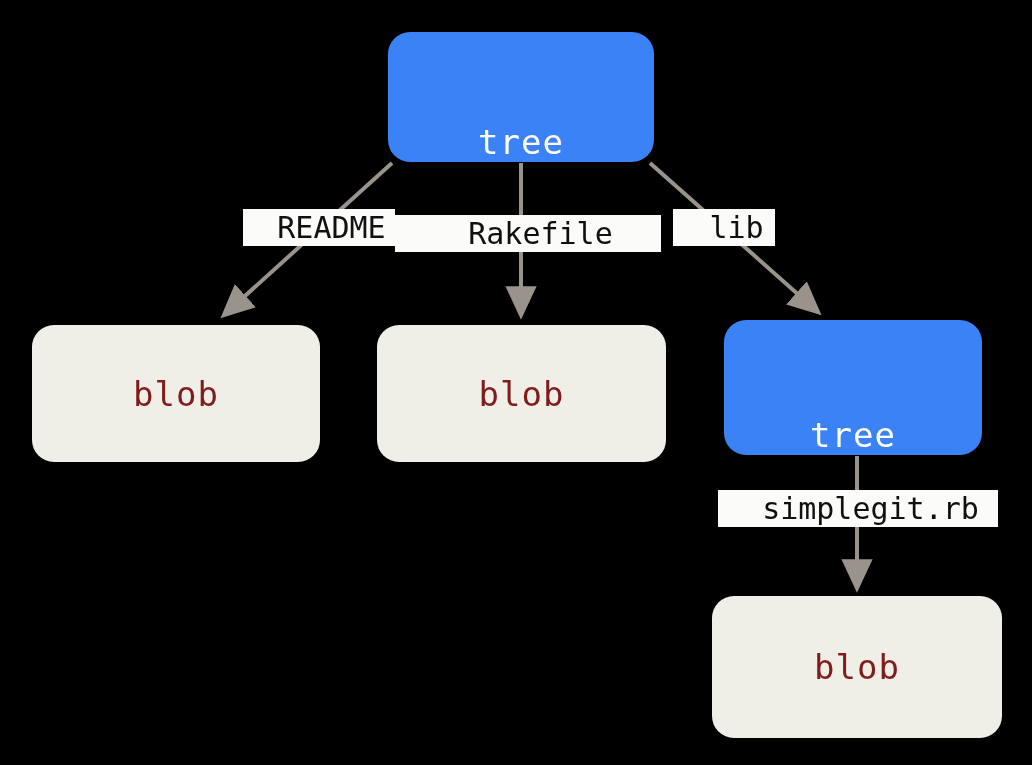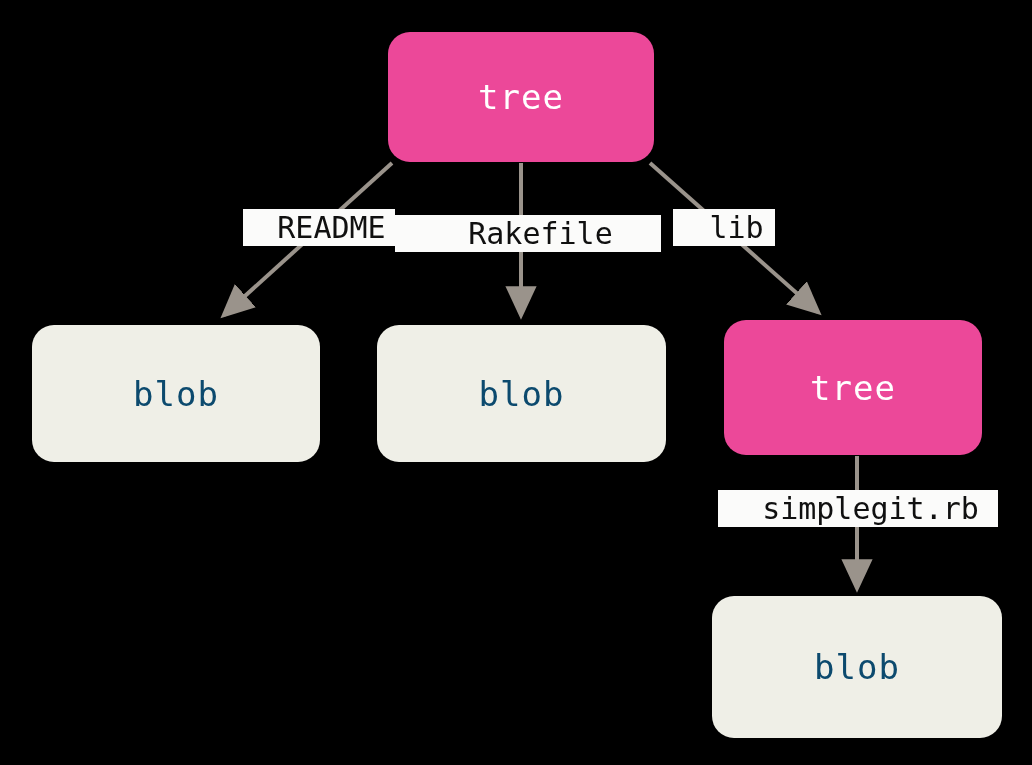--- a/index.html
+++ b/index.html
@@ -28,26 +28,27 @@
     display: flex;
     align-items: center;
     justify-content: center;
     border-radius: 22px;
     font-family: "DejaVu Sans Mono", "Liberation Mono", monospace;
     font-size: 34px;
     letter-spacing: 1px;
     box-sizing: border-box;
   }
   .node-tree {
-    background: #ec4899;
+    background: #3b82f6;
     color: #ffffff;
+    align-items: flex-end;
   }
   .node-blob {
     background: #efefe7;
-    color: #0c4a6e;
+    color: #7f1d1d;
   }
   .edge-label {
     position: absolute;
     background: #fbfbfa;
     color: #101010;
     font-family: "DejaVu Sans Mono", "Liberation Mono", monospace;
     font-size: 30px;
     line-height: 37px;
     height: 37px;
     text-align: center;

